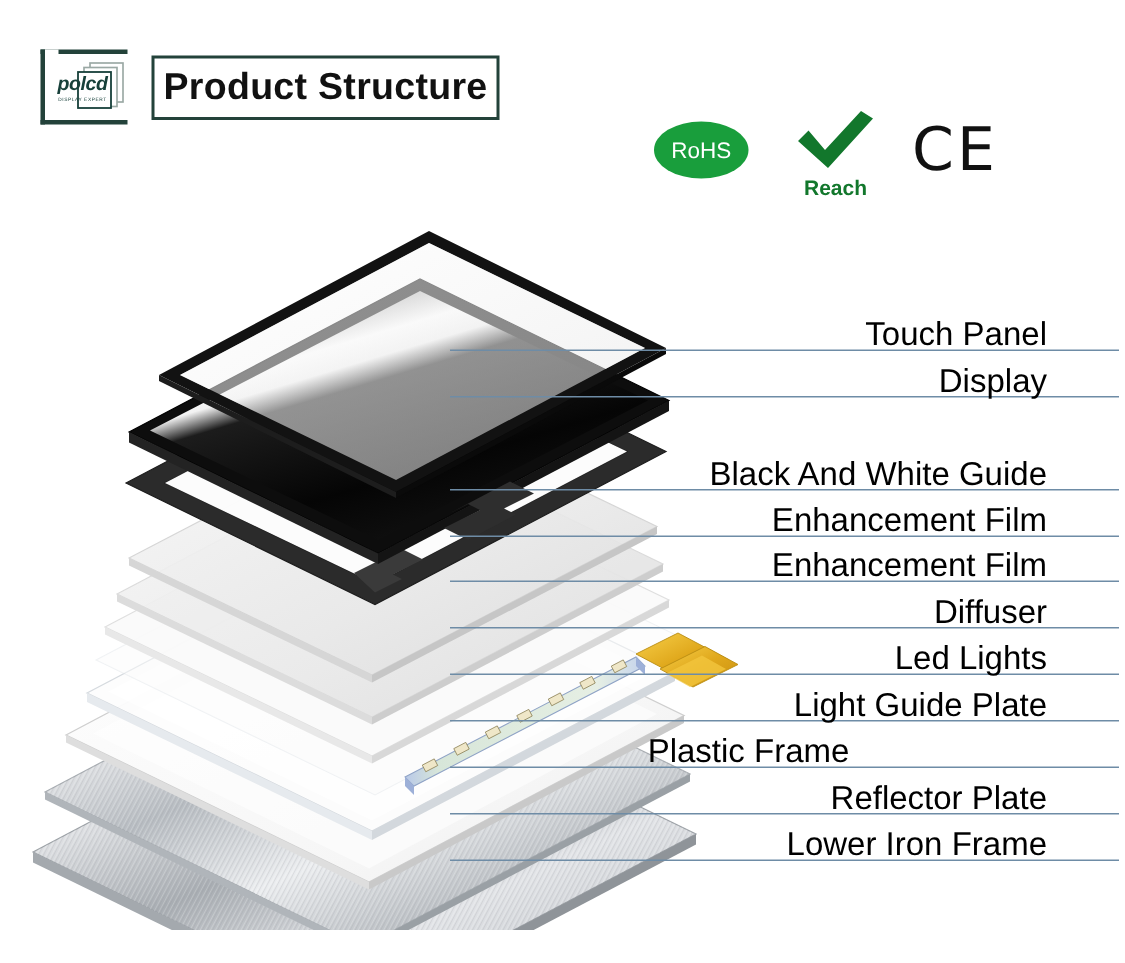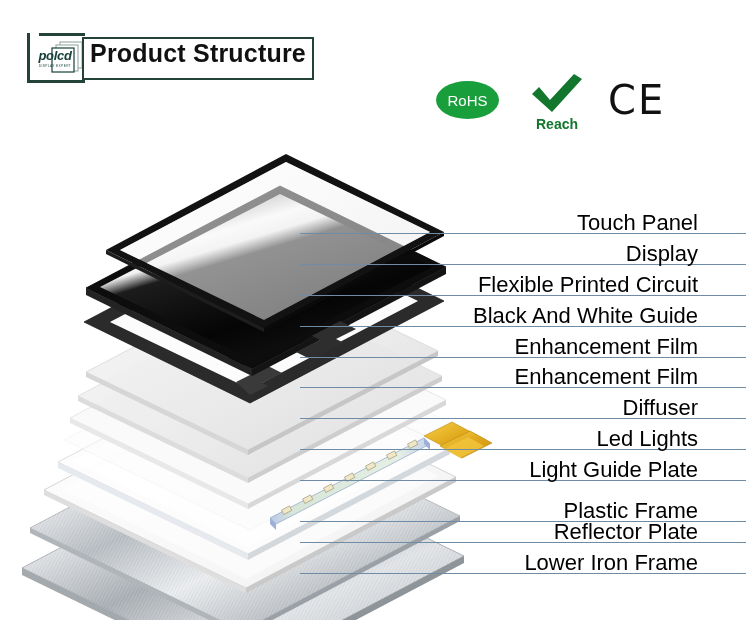--- a/index.html
+++ b/index.html
@@ -38,23 +38,23 @@
     font-style:italic;font-weight:bold;font-size:13px;color:#17403a;
     letter-spacing:-.3px;margin-left:-6px;
   }
   .logo-sub{
     position:relative;z-index:3;
     font-size:3.2px;color:#17403a;letter-spacing:.4px;margin-left:-6px;margin-top:1px;
     transform:scale(1.0);white-space:nowrap;
   }
 
   #title-box{
-    position:absolute;left:82px;top:37px;width:232px;height:43px;
+    position:absolute;left:101px;top:37px;width:232px;height:43px;
     border:2px solid #23423a;box-sizing:border-box;background:#ffffff;
-    display:flex;justify-content:center;
+    display:flex;align-items:center;justify-content:center;
   }
   #title-text{
     font-size:25px;font-weight:bold;color:#111111;letter-spacing:.2px;white-space:nowrap;
   }
 
   
   #certs{position:absolute;left:430px;top:72px;width:270px;height:62px;}
   .cert{position:absolute;}
 
   #cert-rohs{left:6px;top:9px;}
@@ -312,42 +312,39 @@
   </div>
 
   <div id="labels">
 
     <div class="label-row" style="top:207px;">
       <span class="label-txt">Touch Panel</span>
     </div>
     <div class="label-row" style="top:238px;">
       <span class="label-txt">Display</span>
     </div>
-    <div class="label-row" style="top:269px;">
-      <span class="label-txt">Flexible Printed Circuit</span>
-    </div>
     <div class="label-row" style="top:300px;">
       <span class="label-txt">Black And White Guide</span>
     </div>
     <div class="label-row" style="top:331px;">
       <span class="label-txt">Enhancement Film</span>
     </div>
     <div class="label-row" style="top:361px;">
       <span class="label-txt">Enhancement Film</span>
     </div>
     <div class="label-row" style="top:392px;">
       <span class="label-txt">Diffuser</span>
     </div>
     <div class="label-row" style="top:454px;">
       <span class="label-txt">Light Guide Plate</span>
     </div>
     <div class="label-row" style="top:423px;">
       <span class="label-txt">Led Lights</span>
     </div>
-    <div class="label-row" style="top:495px;">
+    <div class="label-row" style="top:485px;justify-content:center;">
       <span class="label-txt">Plastic Frame</span>
     </div>
     <div class="label-row" style="top:516px;">
       <span class="label-txt">Reflector Plate</span>
     </div>
     <div class="label-row" style="top:547px;">
       <span class="label-txt">Lower Iron Frame</span>
     </div>
 
   </div>

